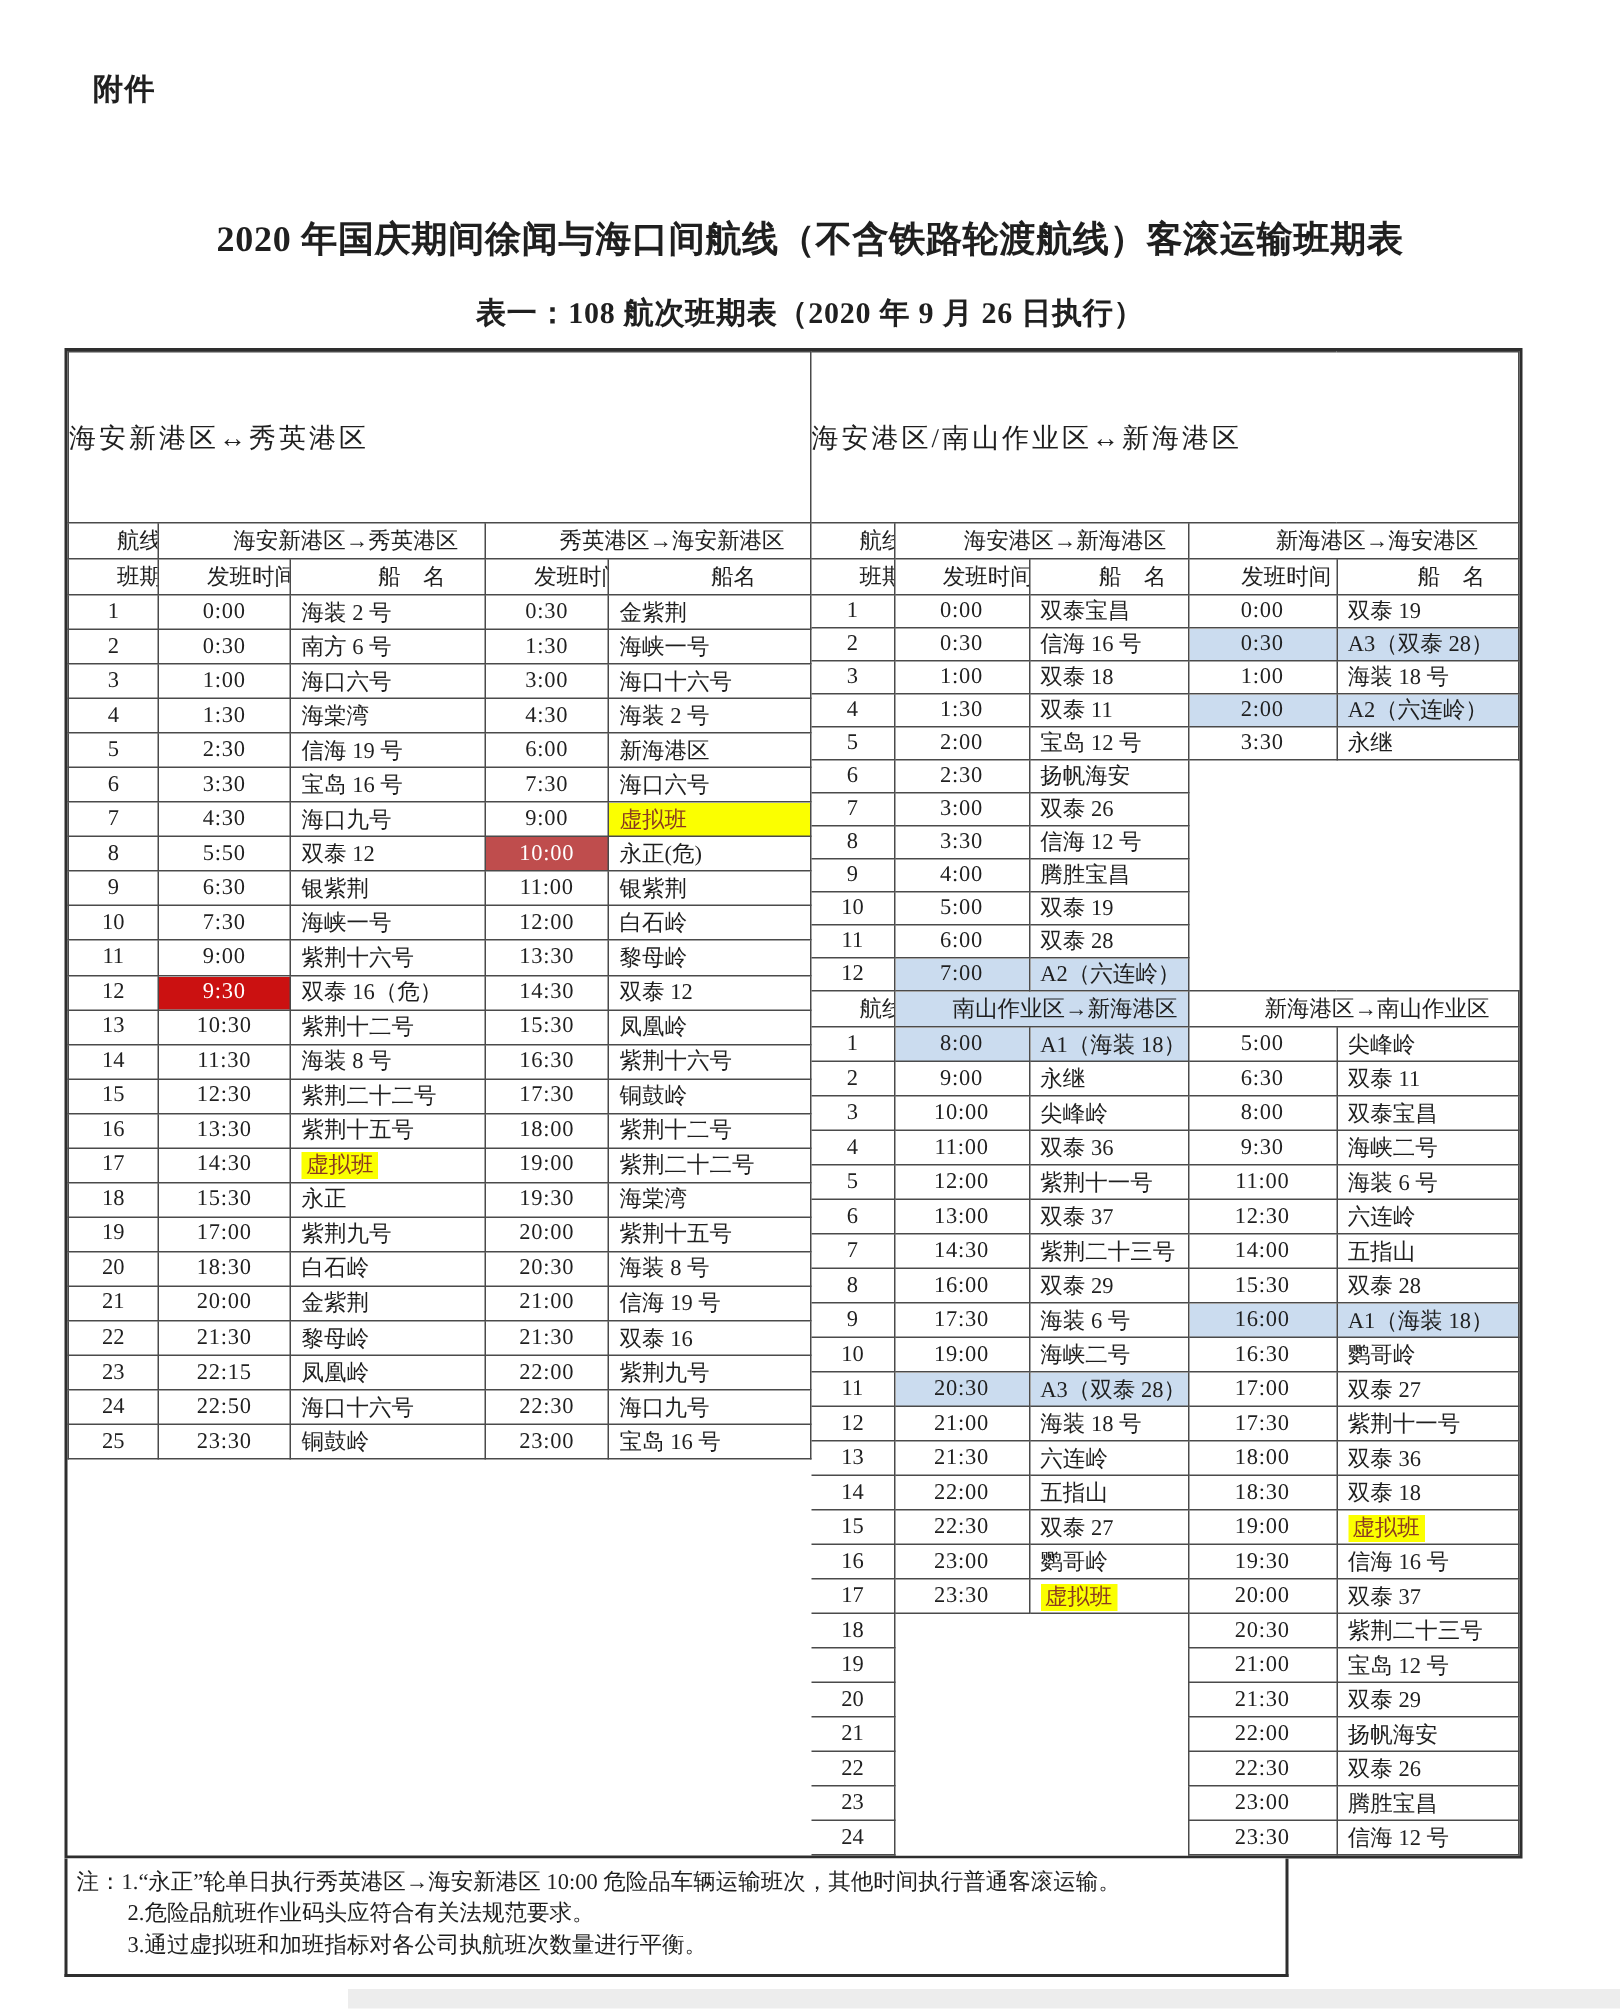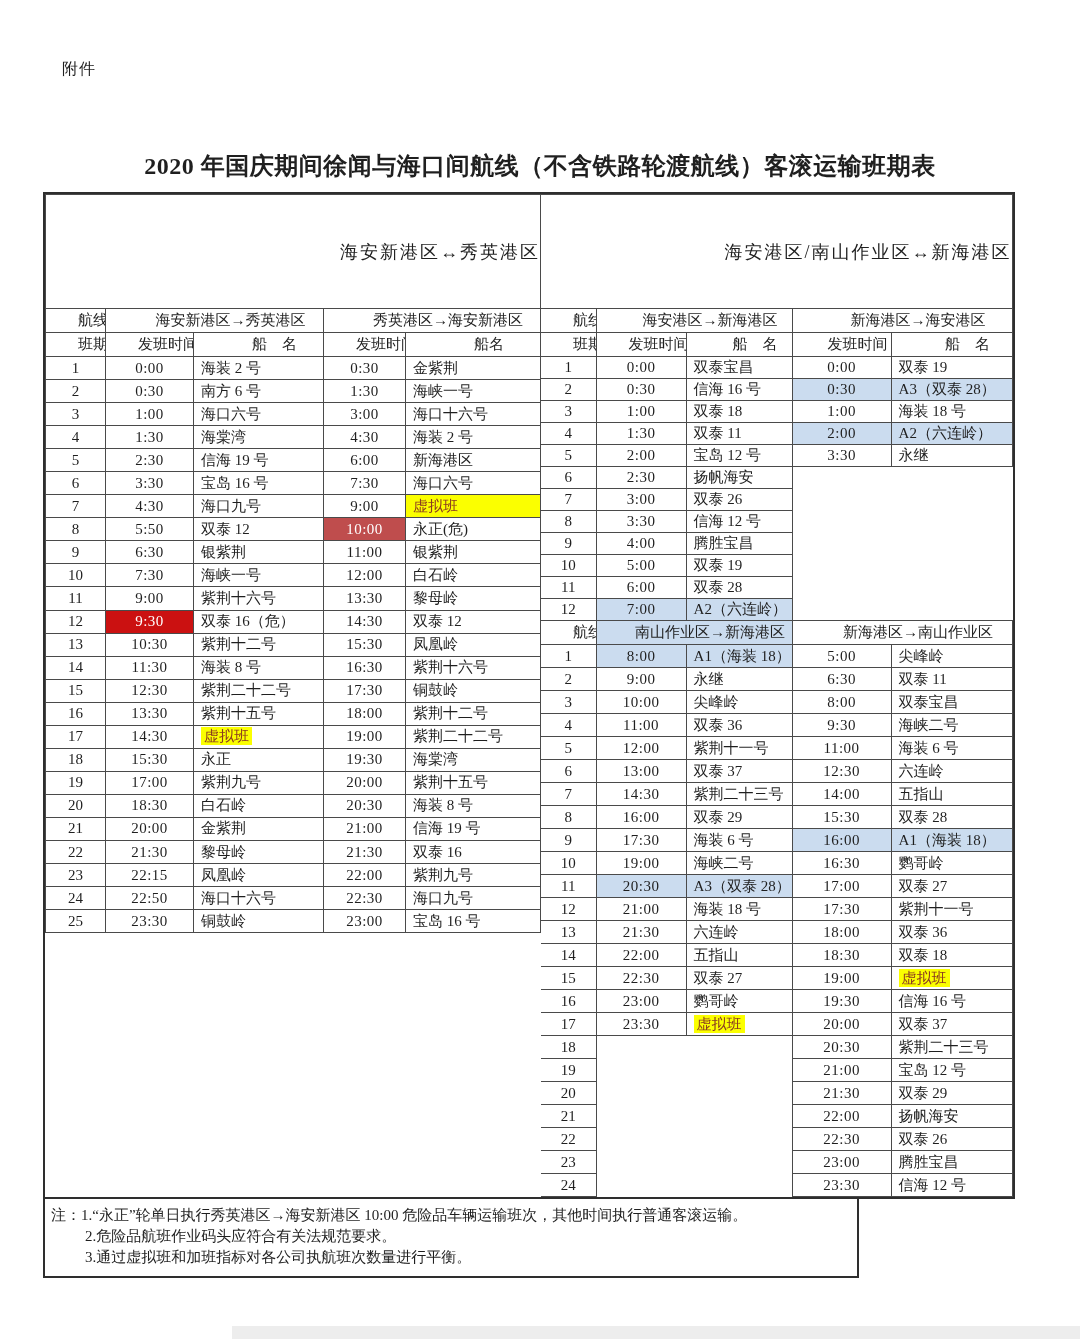--- a/index.html
+++ b/index.html
@@ -1,33 +1,33 @@
 <!DOCTYPE html>
 <html style="--hl-yellow: #fbff00; --hl-yellow-text: #8a3a20; --hl-blue: #cbdcef; --hl-red-bright: #cb1111; --hl-red-muted: #bf4d4d;"><head>
 <meta charset="utf-8">
 <style>
   html,body{margin:0;padding:0;background:#ffffff;}
   .page{
     position:relative;width:1080px;height:1342px;background:#ffffff;
     font-family:"Liberation Serif","DejaVu Serif",serif;color:#1f1f1f;overflow:hidden;
   }
-  .attachment{padding-top:59px;margin-left:62px;font-size:16px;font-weight:normal;letter-spacing:1px;}
+  .attachment{padding-top:46px;margin-left:62px;font-size:20px;font-weight:bold;letter-spacing:1px;}
   .title{margin-top:70px;text-align:center;font-size:24px;font-weight:bold;letter-spacing:0.5px;}
   .subtitle{margin-top:20px;text-align:center;font-size:20px;font-weight:bold;letter-spacing:0.5px;}
   .table-wrap{
     margin-top:10px;margin-left:43px;width:968px;display:flex;align-items:stretch;
     border:2px solid #2e2e2e;background:#fff;
   }
   table{border-collapse:collapse;table-layout:fixed;}
   td{border:1px solid #4a4a4a;overflow:hidden;white-space:nowrap;font-size:15px;vertical-align:middle;padding:0;}
   .half.left{width:495px;}
   .half.right{width:471px;}
   .half.right td:first-child{border-left:none;}
   .big-row td{height:113px;border-bottom:1px solid #4a4a4a;}
-  .big-title{text-align:right;font-size:18px;letter-spacing:2px;}
+  .big-title{text-align:left;font-size:18px;letter-spacing:2px;}
   tr.hdr{height:24px;}
   tr.hdr td, .hdr-cell{text-align:center;padding-left:32px;}
   .mid-hdr{height:24px;}
   .c-no{text-align:center;}
   .c-time{text-align:center;letter-spacing:0.5px;}
   .c-ship{text-align:left;padding-left:7px;}
   .left tbody.rows tr{height:23px;}
   tbody[data-name="right-sec1"] tr{height:22px;}
   tbody[data-name="right-sec2"] tr{height:23px;}
   .blank{border:none;background:#fff;}
@@ -46,20 +46,21 @@
   .note-line.indent{padding-left:34px;}
   .scan-strip{position:absolute;left:232px;top:1326px;width:848px;height:13px;background:#ededed;}
 </style>
 </head>
 <body>
 
 <div class="page" data-name="document-page">
 
   <div class="attachment" data-name="attachment-label">附件</div>
   <div class="title" data-name="page-title">2020 年国庆期间徐闻与海口间航线（不含铁路轮渡航线）客滚运输班期表</div>
+  <div class="subtitle" data-name="page-subtitle">表一：108 航次班期表（2020 年 9 月 26 日执行）</div>
 
   <div class="table-wrap" data-name="schedule-table">
 
     <table class="half left" data-name="left-schedule-table">
       <colgroup>
         <col style="width:60px">
           <col style="width:88px">
           <col style="width:130px">
           <col style="width:82px">
           <col style="width:135px">

